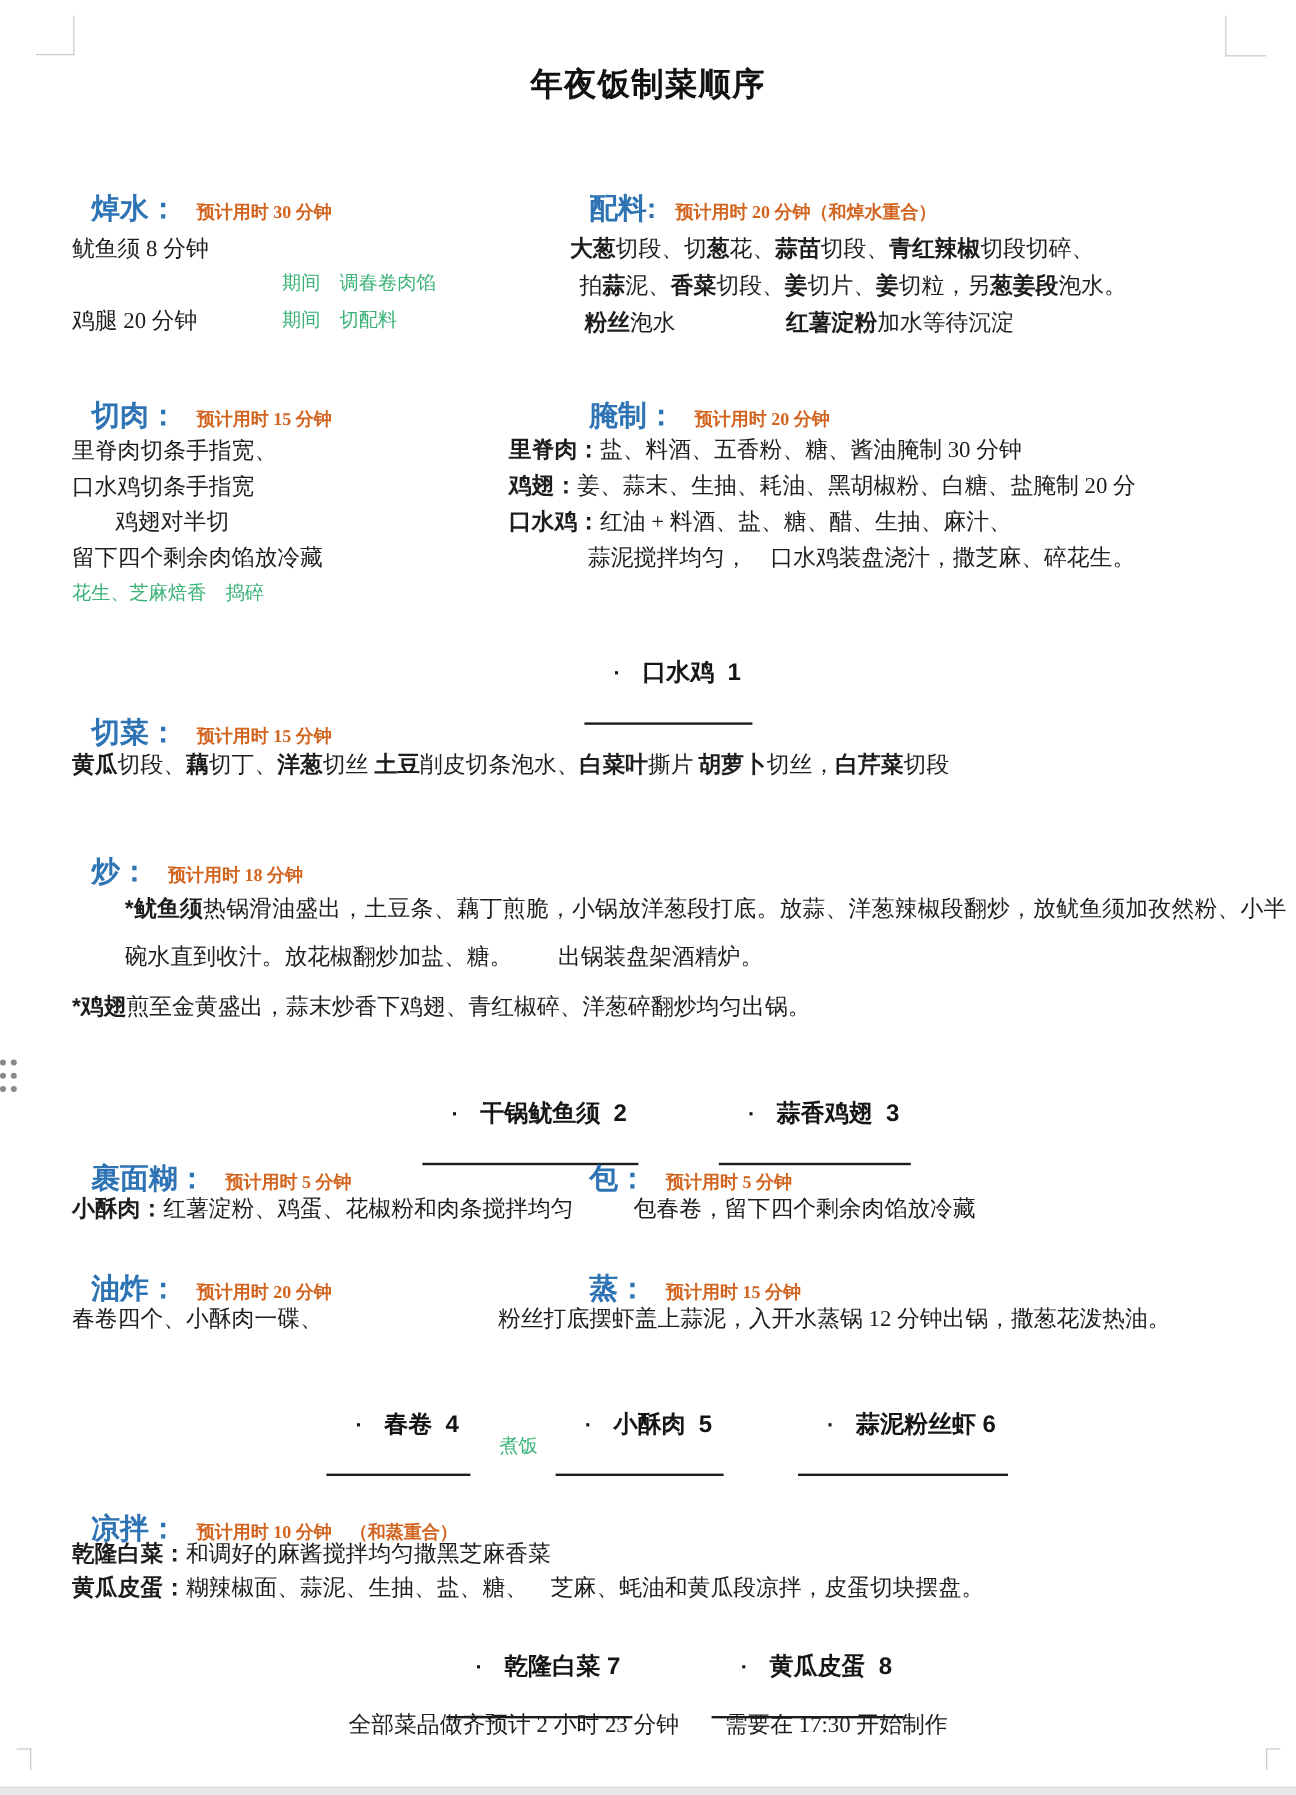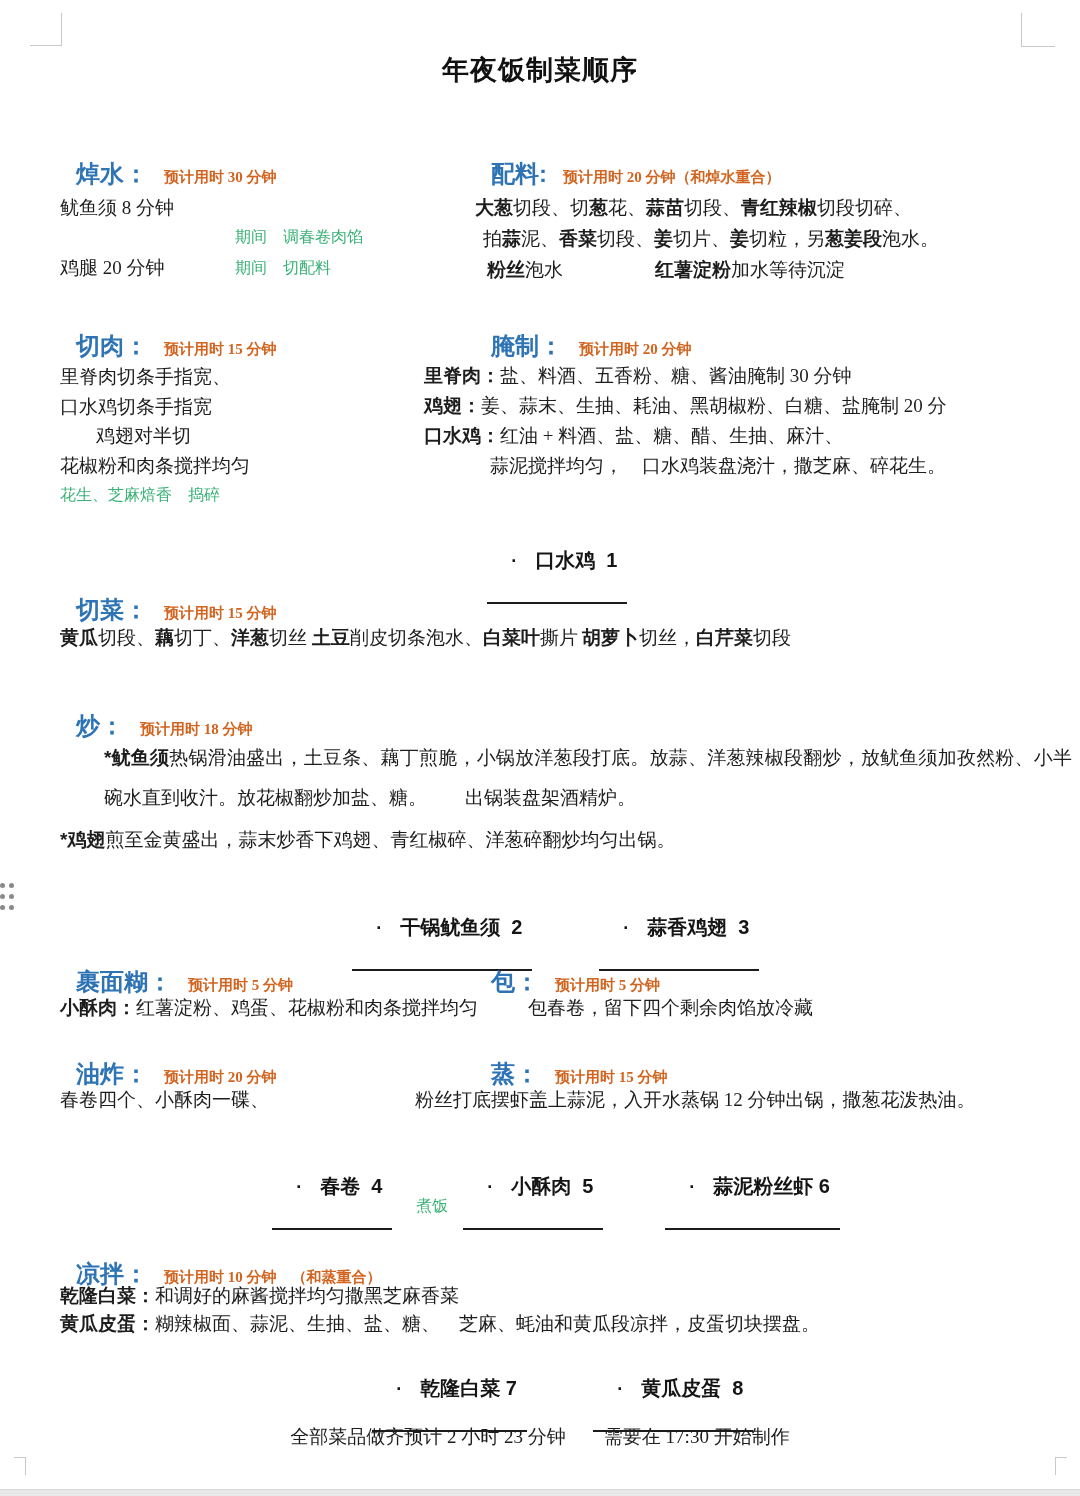--- a/index.html
+++ b/index.html
@@ -103,21 +103,21 @@
   <div class="abs sec h-qierou">
     <span class="name">切肉：</span><span class="time">预计用时 15 分钟</span>
   </div>
   <div class="abs sec h-yanzhi">
     <span class="name">腌制：</span><span class="time">预计用时 20 分钟</span>
   </div>
 
   <div class="abs body ln-qr1">里脊肉切条手指宽、</div>
   <div class="abs body ln-qr2">口水鸡切条手指宽</div>
   <div class="abs body ln-qr3">鸡翅对半切</div>
-  <div class="abs body ln-qr4">花椒粉和肉条搅拌均匀</div>
+  <div class="abs body ln-qr4">留下四个剩余肉馅放冷藏</div>
   <div class="abs body green ln-qr5">花生、芝麻焙香　捣碎</div>
 
   <div class="abs body ln-yz1"><span class="b">里脊肉：</span><span>盐、料酒、五香粉、糖、酱油腌制 30 分钟</span></div>
   <div class="abs body ln-yz2"><span class="b">鸡翅：</span><span>姜、蒜末、生抽、耗油、黑胡椒粉、白糖、盐腌制 20 分</span></div>
   <div class="abs body ln-yz3"><span class="b">口水鸡：</span><span>红油 + 料酒、盐、糖、醋、生抽、麻汁、</span></div>
   <div class="abs body ln-yz4"><span>蒜泥搅拌均匀，　口水鸡装盘浇汁，撒芝麻、碎花生。</span></div>
 
   <div class="abs dish dish-1">
     <span class="db">·</span><span>口水鸡  1</span>
   </div>

